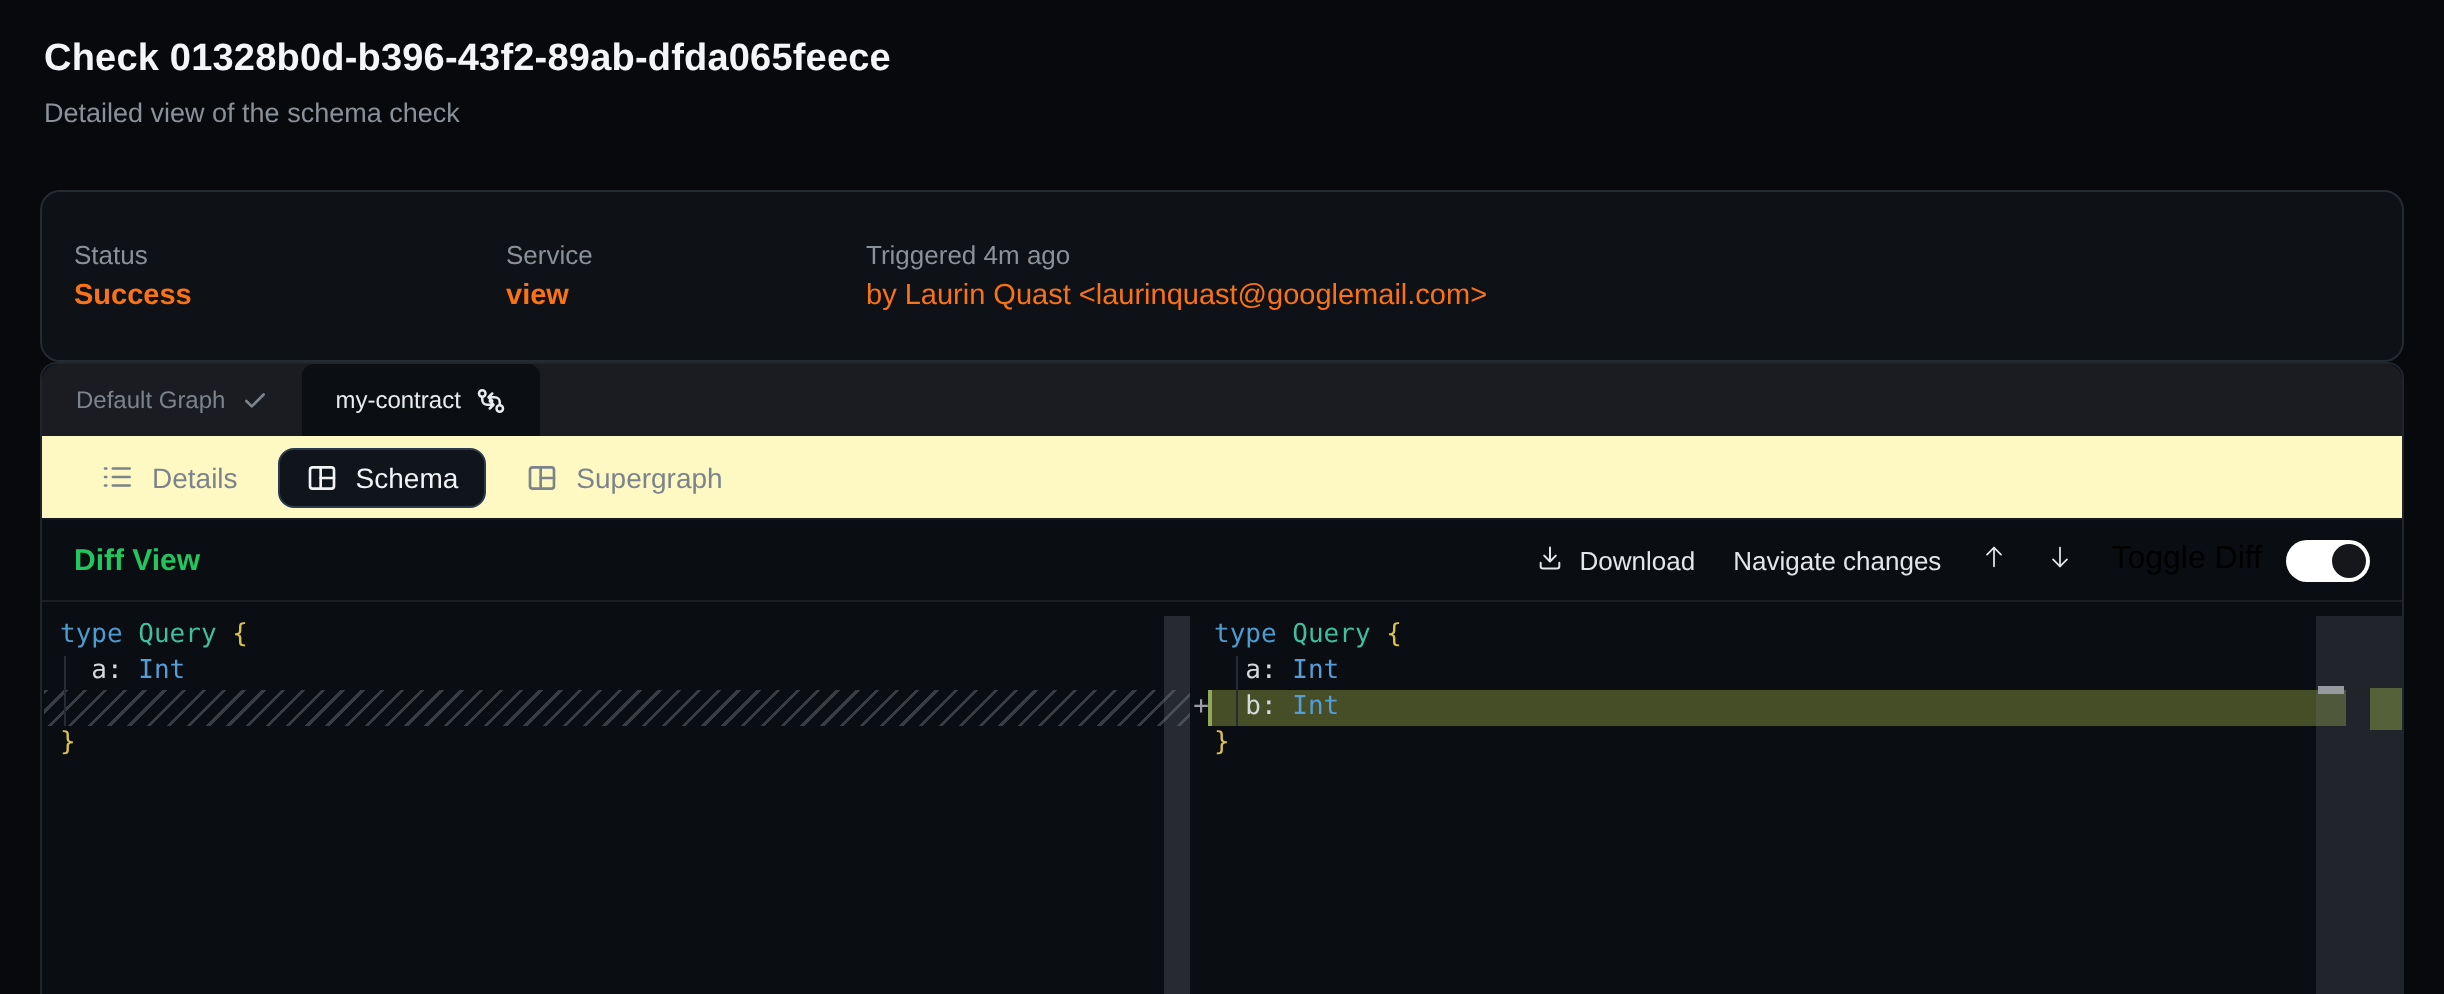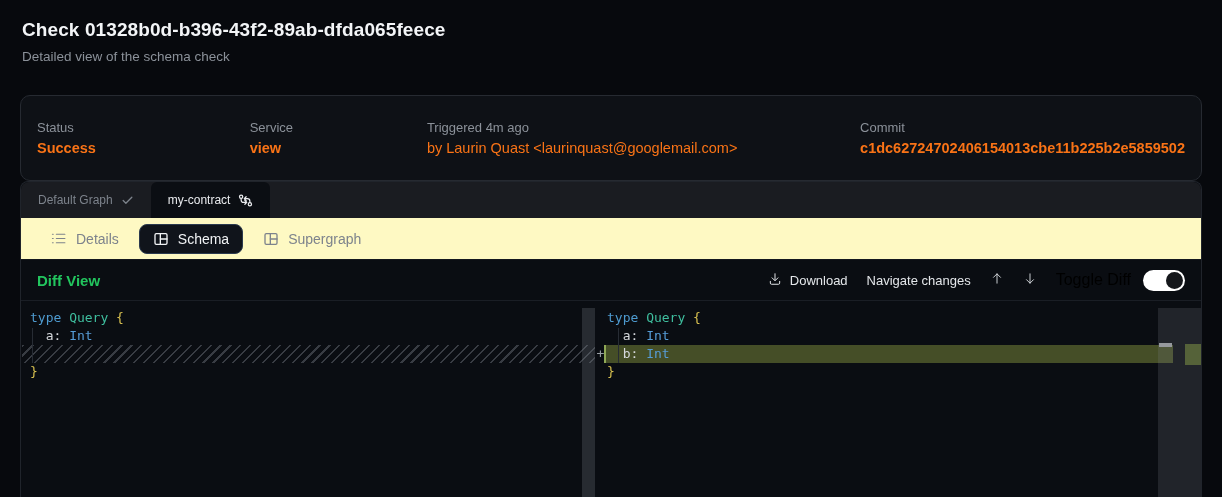--- a/index.html
+++ b/index.html
@@ -91,24 +91,20 @@
       <div class="sum-value">Success</div>
     </div>
     <div class="sum-col c2">
       <div class="sum-label">Service</div>
       <div class="sum-value">view</div>
     </div>
     <div class="sum-col c3">
       <div class="sum-label">Triggered 4m ago</div>
       <div class="sum-value normal">by Laurin Quast &lt;laurinquast@googlemail.com&gt;</div>
     </div>
-    <div class="sum-col c4">
-      <div class="sum-label">Commit</div>
-      <div class="sum-value">c1dc62724702406154013cbe11b225b2e5859502</div>
-    </div>
   </div>
 
   <div class="main">
 
     <div class="graph-tabs">
       <div class="gtab">
         <span>Default Graph</span>
         <span>
           <svg class="ic" width="13" height="13" viewBox="0 0 24 24" style="stroke-width:2.4">
               <polyline points="20 6 9 17 4 12"></polyline>

